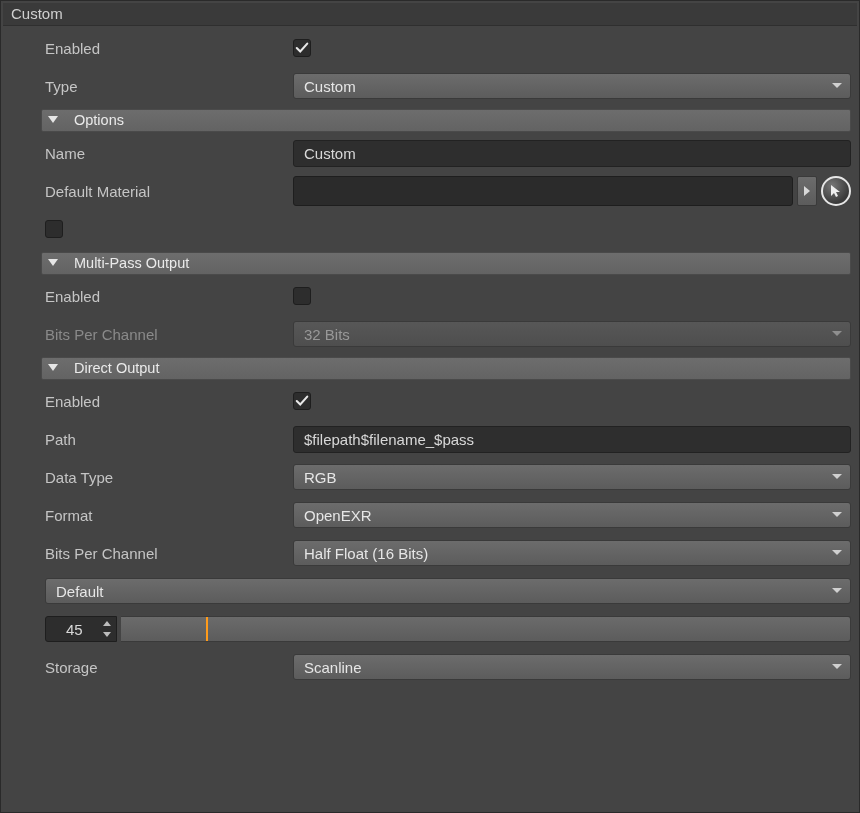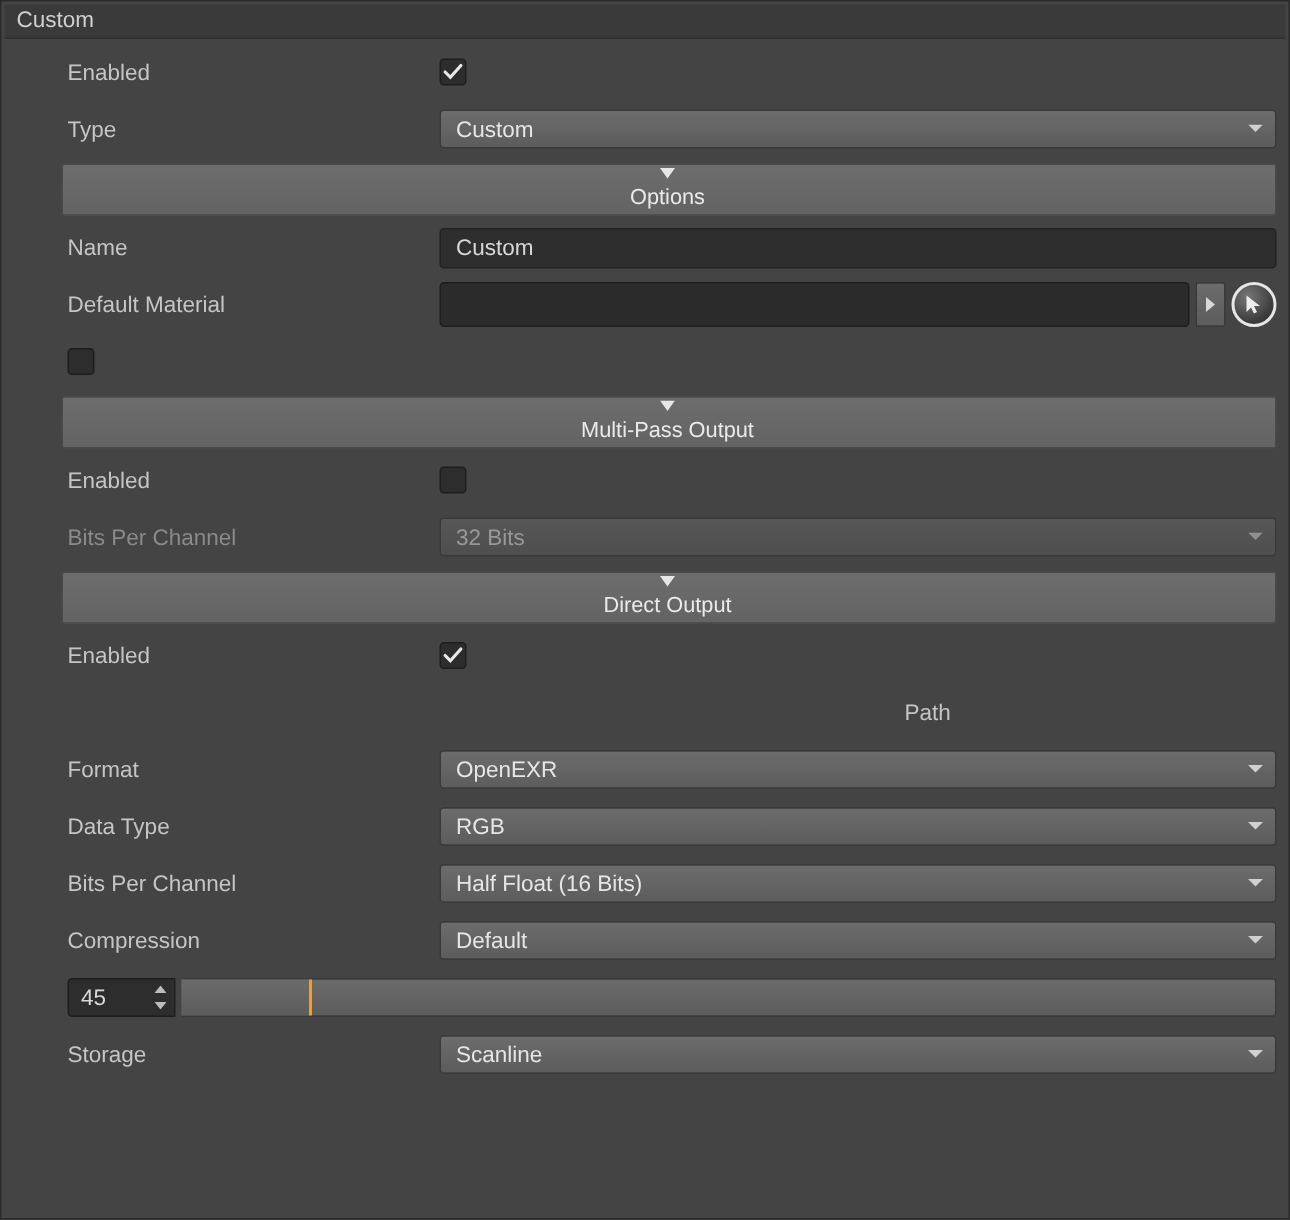--- a/index.html
+++ b/index.html
@@ -107,23 +107,22 @@
   .section-header {
     margin: 4px 8px 2px 40px;
     background: linear-gradient(#6d6d6d, #636363);
     border: 1px solid #4a4a4a;
     border-radius: 2px;
     color: #eaeaea;
     font-size: 14.5px;
     padding: 2px 8px 3px 6px;
     display: flex;
     align-items: center;
-    gap: 4px;
+    gap: 16px;
     cursor: pointer;
-    flex-direction: column;
   }
   .section-header .tri {
     display:inline-block;
   }
 
   
   .chev svg, .tri svg { display:block; }
 
   
   .icon-btn {
@@ -153,21 +152,21 @@
   
   .num-box {
     width: 72px;
     height: 26px;
     background: #2d2d2d;
     border: 1px solid #1e1e1e;
     border-radius: 3px 0 0 3px;
     color: #d8d8d8;
     display:flex;
     align-items:center;
-    padding-left:8px;
+    padding-left:20px;
     position:relative;
   }
   .spin {
     position:absolute;
     right:3px;
     top:2px;
     bottom:2px;
     width:12px;
     display:flex;
     flex-direction:column;
@@ -308,66 +307,70 @@
       <span class="checkbox">
         <svg viewBox="0 0 16 16">
             <path d="M2 8 L6 12 L14 3" stroke="#e8e8e8" stroke-width="2.4" fill="none" stroke-linecap="round"></path>
           </svg>
       </span>
     </div>
   </div>
 
   <div class="row">
     <div class="label">Path</div>
+    <div class="control">
+      <div class="text-input">
+        <span>$filepath$filename_$pass</span>
+      </div>
+    </div>
+  </div>
+
+  <div class="row">
+    <div class="label">Data Type</div>
+    <div class="control">
+      <div class="dropdown">
+        <span>RGB</span>
+        <span class="chev">
+            <svg width="10" height="6">
+              <path d="M0 0 L5 5 L10 0" fill="#d0d0d0"></path>
+            </svg>
+          </span>
+      </div>
+    </div>
   </div>
 
   <div class="row">
     <div class="label">Format</div>
     <div class="control">
       <div class="dropdown">
         <span>OpenEXR</span>
         <span class="chev">
             <svg width="10" height="6">
               <path d="M0 0 L5 5 L10 0" fill="#d0d0d0"></path>
             </svg>
           </span>
       </div>
     </div>
   </div>
 
   <div class="row">
-    <div class="label">Data Type</div>
-    <div class="control">
-      <div class="dropdown">
-        <span>RGB</span>
+    <div class="label">Bits Per Channel</div>
+    <div class="control">
+      <div class="dropdown">
+        <span>Half Float (16 Bits)</span>
         <span class="chev">
             <svg width="10" height="6">
               <path d="M0 0 L5 5 L10 0" fill="#d0d0d0"></path>
             </svg>
           </span>
       </div>
     </div>
   </div>
 
   <div class="row">
-    <div class="label">Bits Per Channel</div>
-    <div class="control">
-      <div class="dropdown">
-        <span>Half Float (16 Bits)</span>
-        <span class="chev">
-            <svg width="10" height="6">
-              <path d="M0 0 L5 5 L10 0" fill="#d0d0d0"></path>
-            </svg>
-          </span>
-      </div>
-    </div>
-  </div>
-
-  <div class="row">
-    <div class="label">Compression</div>
     <div class="control">
       <div class="dropdown">
         <span>Default</span>
         <span class="chev">
             <svg width="10" height="6">
               <path d="M0 0 L5 5 L10 0" fill="#d0d0d0"></path>
             </svg>
           </span>
       </div>
     </div>

